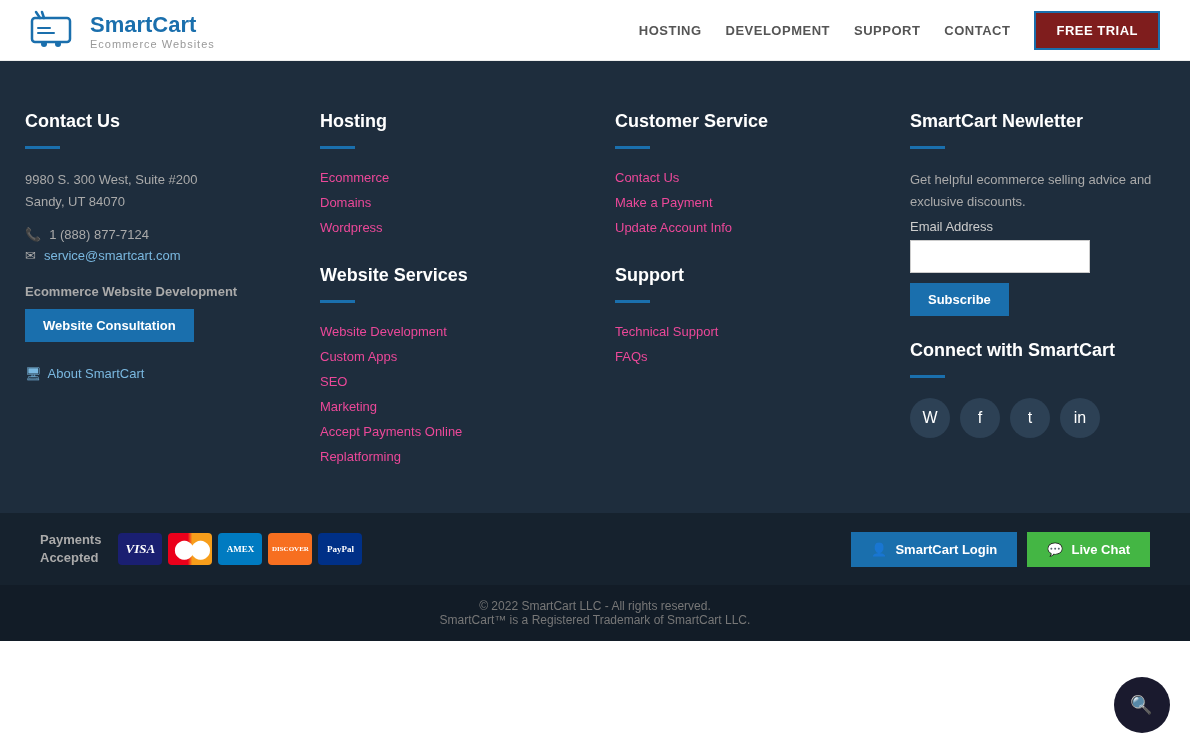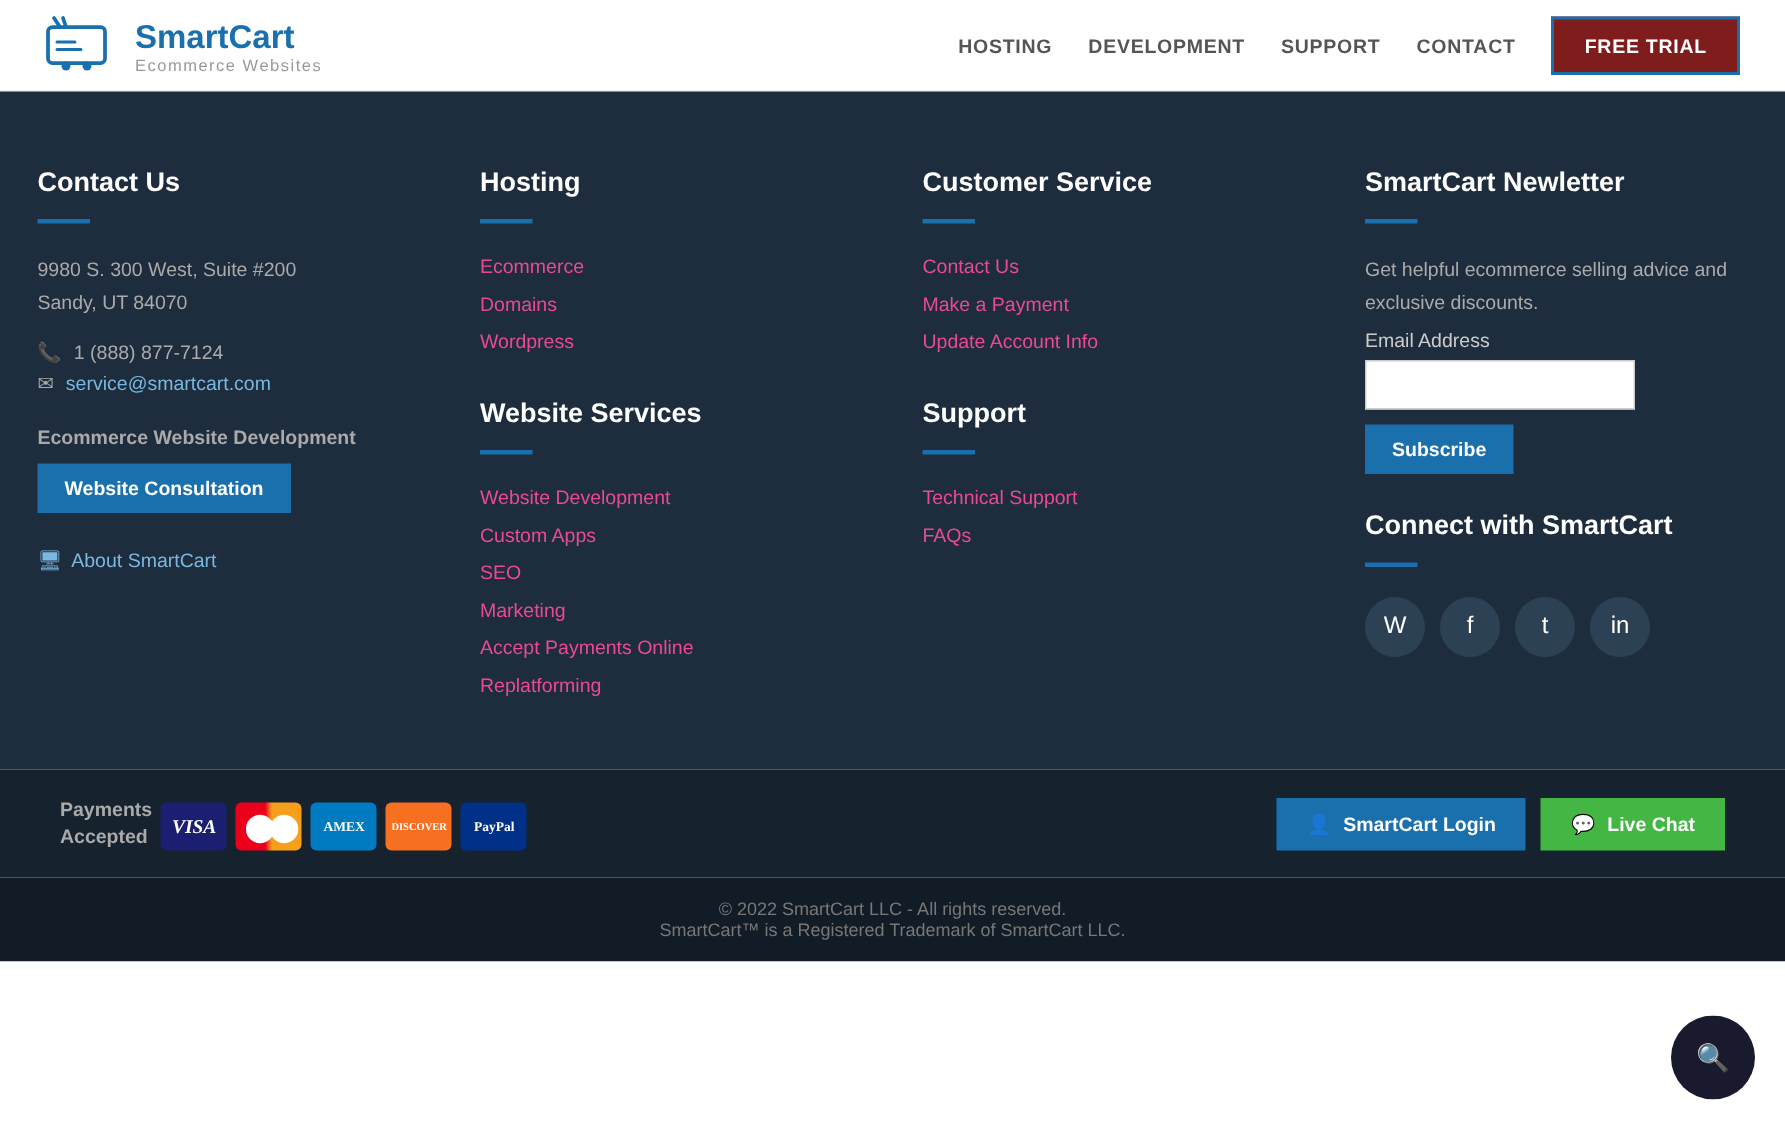--- a/index.html
+++ b/index.html
@@ -221,22 +221,22 @@
     
     .footer-bottom {
       background: #16222e;
       padding: 18px 40px;
       display: flex;
       align-items: center;
       justify-content: space-between;
     }
     .payments-area {
       display: flex;
-      align-items: flex-end;
-      gap: 6px;
+      align-items: center;
+      gap: 17px;
     }
     .payments-label {
       color: #aaa;
       font-size: 13px;
       font-weight: 600;
       line-height: 1.4;
     }
     .payment-cards {
       display: flex;
       gap: 6px;

